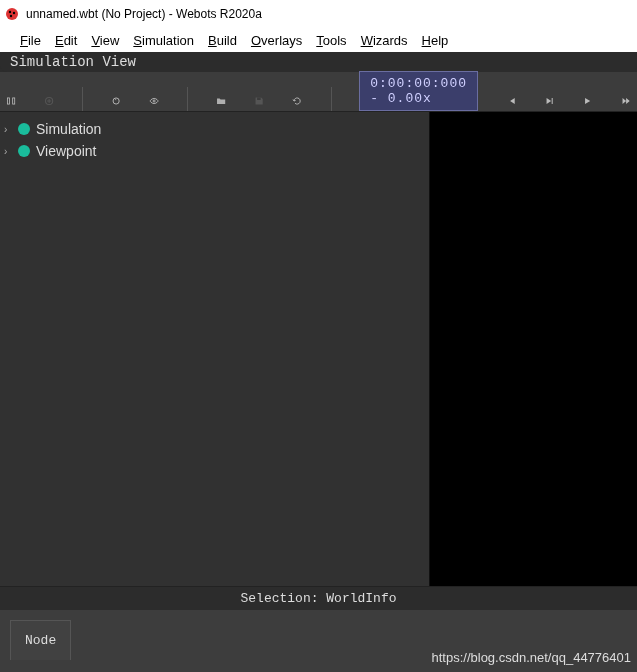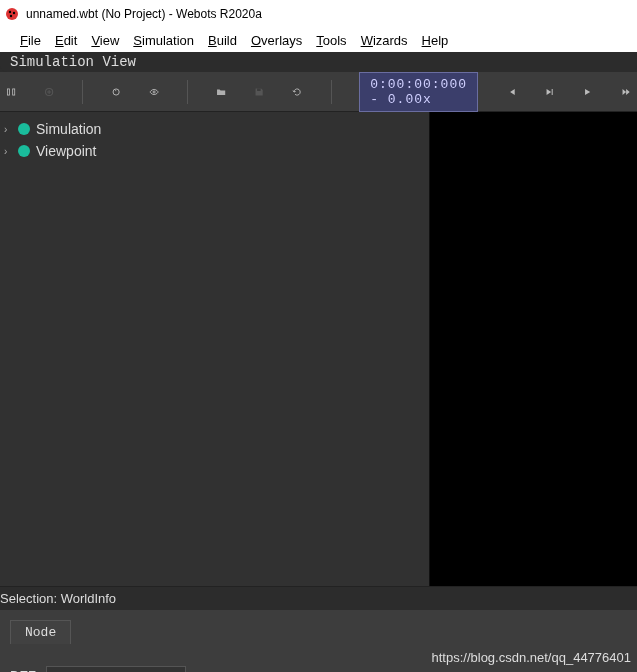--- a/index.html
+++ b/index.html
@@ -10,38 +10,38 @@
     .titlebar-text { font-size: 12px; }
     
     .menubar { height: 24px; display: flex; align-items: center; padding: 0 20px; background: #fff; color: #000; gap: 14px; }
     .menu-item { font-size: 13px; cursor: pointer; }
     .menu-item .ul { text-decoration: underline; }
     
     .app { width: 637px; background: #2c2c2c; color: #ddd; }
     
     .sim-header { background: #2c2c2c; padding: 2px 10px; font-family: "Courier New", monospace; font-size: 14px; color: #ddd; border-radius: 7px; }
     
-    .toolbar { height: 40px; background: #3c3c3c; display: flex; align-items: center; padding: 0 6px; gap: 28px; border-bottom: 1px solid #222; }
+    .toolbar { height: 40px; background: #3c3c3c; display: flex; align-items: flex-end; padding: 0 6px; gap: 28px; border-bottom: 1px solid #222; }
     .tb-icon { width: 20px; height: 20px; color: #bbb; display: flex; align-items: center; justify-content: center; cursor: pointer; }
     .tb-icon.dim { color: #555; }
     .tb-sep { width: 1px; height: 24px; background: #555; }
     .time-box { background: #3b3e6b; border: 1px solid #6a6da0; padding: 4px 10px; font-family: "Courier New", monospace; font-size: 13px; color: #d0d0ff; letter-spacing: 1px; }
     
     .main { display: flex; height: 474px; }
     .tree-panel { width: 430px; background: #313131; border-right: 1px solid #111; display: flex; flex-direction: column; }
     .tree { flex: 1; padding: 6px 4px; }
     .tree-row { display: flex; align-items: center; height: 22px; color: #ddd; font-size: 14px; cursor: pointer; }
     .tree-chev { width: 14px; color: #aaa; font-size: 10px; }
     .tree-dot { width: 12px; height: 12px; border-radius: 50%; background: #1abc9c; margin-right: 6px; }
     .viewport { flex: 1; background: #000; }
     
-    .selection-bar { background: #2c2c2c; font-family: Liberation Sans, sans-serif; font-size: 13px; color: #ddd; padding: 4px 0; border-top: 1px solid #222; }
+    .selection-bar { background: #2c2c2c; text-align: center; font-family: Liberation Mono, monospace; font-size: 13px; color: #ddd; padding: 4px 0; border-top: 1px solid #222; }
     
     .node-panel { background: #3d3d3d; padding: 10px; height: 82px; }
-    .node-tab { display: inline-block; background: #414141; border: 1px solid #555; border-bottom: none; padding: 4px 14px; font-family: "Courier New", monospace; font-size: 13px; color: #ddd; }
+    .node-tab { display: inline-block; background: #414141; border: 1px solid #555; border-bottom: none; padding: 12px 14px; font-family: "Courier New", monospace; font-size: 13px; color: #ddd; }
     .def-row { margin-top: 22px; display: flex; align-items: center; font-family: "Courier New", monospace; font-size: 13px; color: #ddd; }
     .def-input { margin-left: 6px; width: 140px; height: 18px; background: #333; border: 1px solid #555; color: #ddd; padding: 1px 3px; font-family: inherit; }
     
     .watermark { position: absolute; right: 6px; top: 650px; font-size: 13px; color: #ddd; padding-left: 13px; }
     
     svg { width: 100%; height: 100%; }
   </style>
 </head>
 <body>
 

